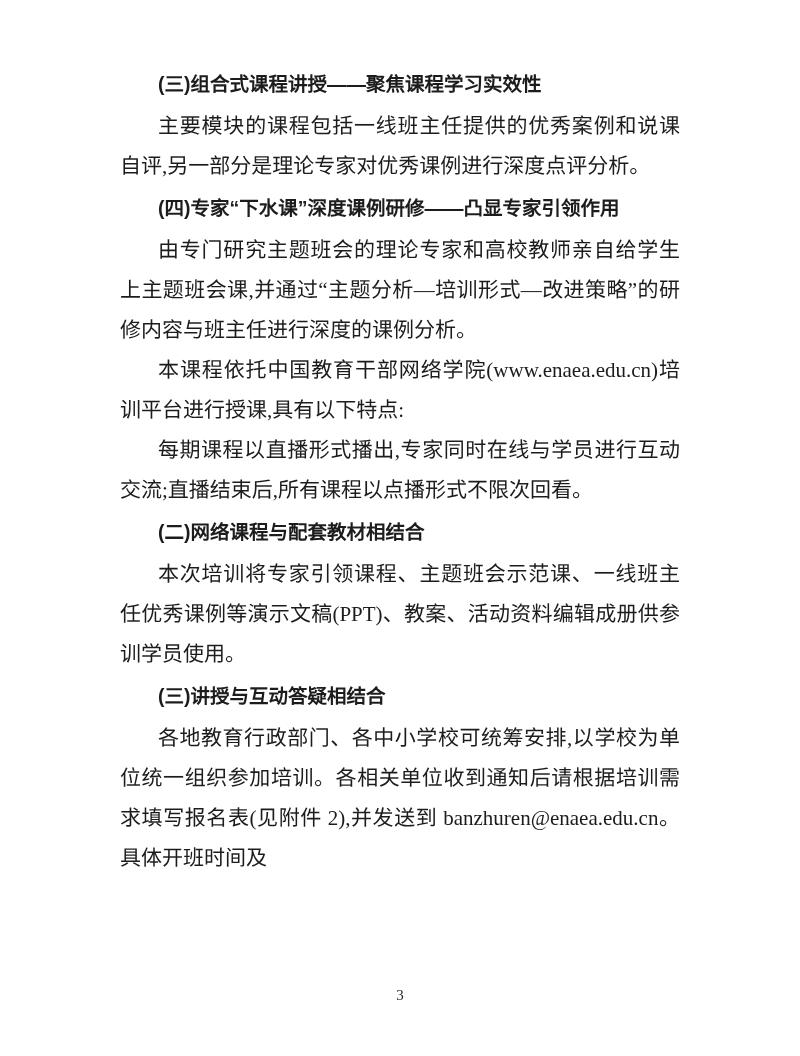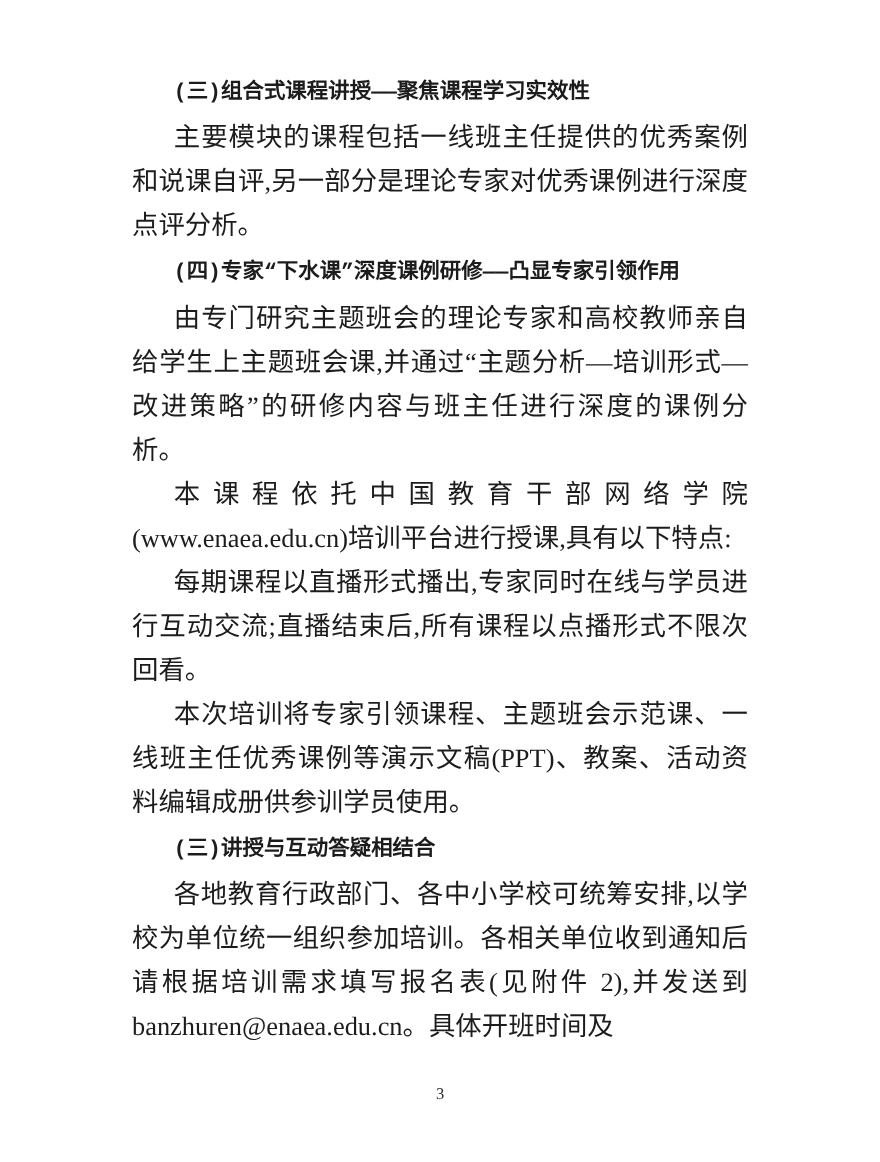--- a/index.html
+++ b/index.html
@@ -14,30 +14,30 @@
     background: #ffffff;
     color: #1c1c1c;
     overflow: hidden;
     font-family: "Liberation Serif", "DejaVu Serif", serif;
   }
   .content {
     padding: 62px 120px 0 120px;
   }
   .h {
     margin: 2px 0;
-    font-family: Liberation Mono, monospace;
+    font-family: Liberation Sans, sans-serif;
     font-weight: 700;
     font-size: 19.5px;
     line-height: 40px;
     text-indent: 38px;
     white-space: nowrap;
   }
   .p {
     margin: 0;
-    font-size: 24px;
+    font-size: 21px;
     line-height: 40px;
     text-indent: 38px;
     text-align: justify;
     text-align-last: left;
   }
   .p.no-indent {
     text-indent: 0;
   }
   .footer {
     position: absolute;
@@ -54,20 +54,21 @@
 <body>
 
 <div class="page">
   <div class="content">
     <h3 class="h">(三)组合式课程讲授——聚焦课程学习实效性</h3>
     <p class="p">主要模块的课程包括一线班主任提供的优秀案例和说课自评,另一部分是理论专家对优秀课例进行深度点评分析。</p>
     <h3 class="h">(四)专家“下水课”深度课例研修——凸显专家引领作用</h3>
     <p class="p">由专门研究主题班会的理论专家和高校教师亲自给学生上主题班会课,并通过“主题分析—培训形式—改进策略”的研修内容与班主任进行深度的课例分析。</p>
     <p class="p">本课程依托中国教育干部网络学院(www.enaea.edu.cn)培训平台进行授课,具有以下特点:</p>
     <p class="p">每期课程以直播形式播出,专家同时在线与学员进行互动交流;直播结束后,所有课程以点播形式不限次回看。</p>
+    <h3 class="h">(二)网络课程与配套教材相结合</h3>
     <p class="p">本次培训将专家引领课程、主题班会示范课、一线班主任优秀课例等演示文稿(PPT)、教案、活动资料编辑成册供参训学员使用。</p>
     <h3 class="h">(三)讲授与互动答疑相结合</h3>
     <p class="p">各地教育行政部门、各中小学校可统筹安排,以学校为单位统一组织参加培训。各相关单位收到通知后请根据培训需求填写报名表(见附件 2),并发送到 banzhuren@enaea.edu.cn。具体开班时间及</p>
   </div>
   <div class="footer">
     <span>3</span>
   </div>
 </div>
 
 </body></html>

